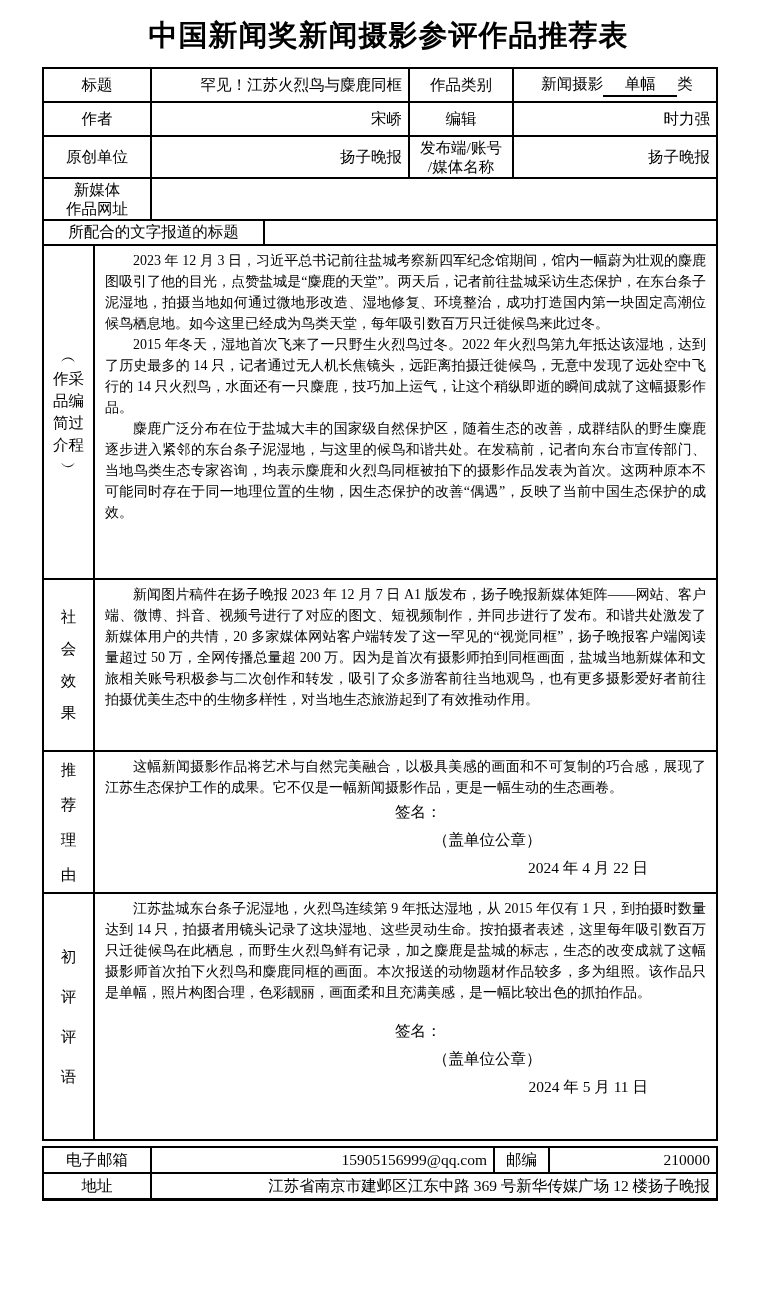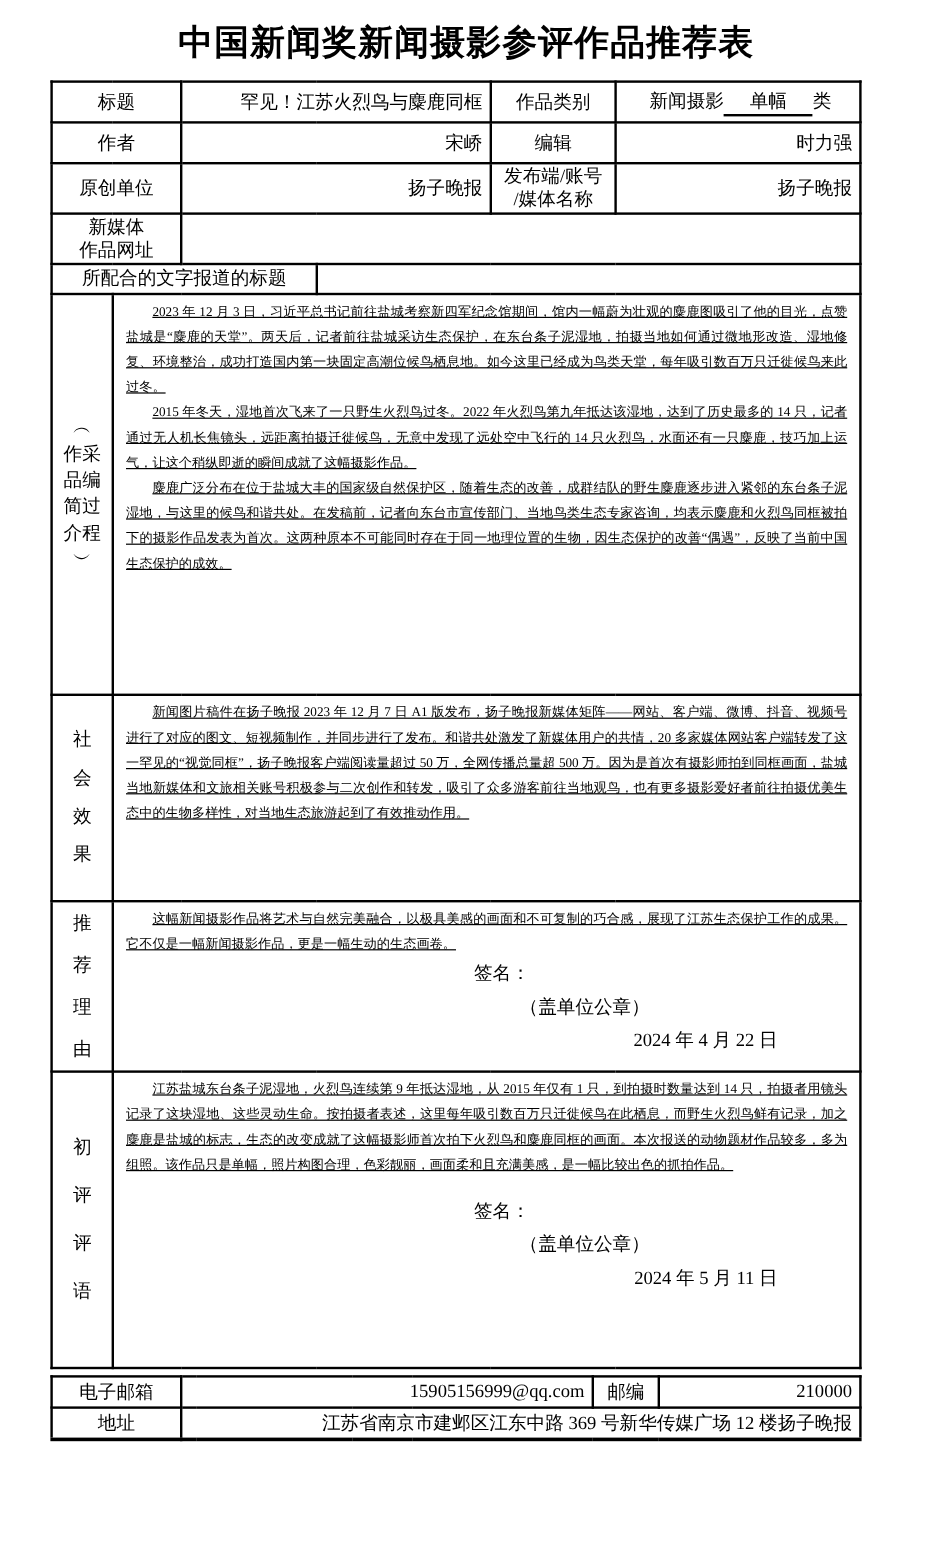--- a/index.html
+++ b/index.html
@@ -28,21 +28,21 @@
   .r7{height:334px}.r8{height:172px}.r9{height:136px}.r10{height:247px}
   
   .section-label{
     text-align:center;white-space:pre-line;padding:0 1px;
     font-size:15.5px;vertical-align:middle;
   }
   .ll22{line-height:22px}.ll32{line-height:32px}.ll35{line-height:35px}.ll40{line-height:40px}
   .section-content{vertical-align:top;padding:4px 10px 2px 10px;}
   .para{
     margin:0;text-indent:2em;text-align:justify;
-    font-size:11px;line-height:21px;text-decoration:underline;
+    font-size:14px;line-height:21px;
   }
   .sign-block{font-size:15.5px;line-height:28px;}
   .sign-block.gap{margin-top:14px;}
   .sign{margin-left:290px;}
   .seal{margin-left:328px;}
   .date-line{text-align:right;padding-right:58px;}
   
   .u-seg{display:inline-block;min-width:70px;text-align:center;
          border-bottom:2px solid #000;padding:0 2px;}
   
@@ -104,21 +104,21 @@
       <p class="para">2015 年冬天，湿地首次飞来了一只野生火烈鸟过冬。2022 年火烈鸟第九年抵达该湿地，达到了历史最多的 14 只，记者通过无人机长焦镜头，远距离拍摄迁徙候鸟，无意中发现了远处空中飞行的 14 只火烈鸟，水面还有一只麋鹿，技巧加上运气，让这个稍纵即逝的瞬间成就了这幅摄影作品。</p>
       <p class="para">麋鹿广泛分布在位于盐城大丰的国家级自然保护区，随着生态的改善，成群结队的野生麋鹿逐步进入紧邻的东台条子泥湿地，与这里的候鸟和谐共处。在发稿前，记者向东台市宣传部门、当地鸟类生态专家咨询，均表示麋鹿和火烈鸟同框被拍下的摄影作品发表为首次。这两种原本不可能同时存在于同一地理位置的生物，因生态保护的改善“偶遇”，反映了当前中国生态保护的成效。</p>
     </td>
   </tr>
   <tr class="r8">
     <td class="section-label ll32">社
 会
 效
 果</td>
     <td colspan="5" class="section-content">
-      <p class="para">新闻图片稿件在扬子晚报 2023 年 12 月 7 日 A1 版发布，扬子晚报新媒体矩阵——网站、客户端、微博、抖音、视频号进行了对应的图文、短视频制作，并同步进行了发布。和谐共处激发了新媒体用户的共情，20 多家媒体网站客户端转发了这一罕见的“视觉同框”，扬子晚报客户端阅读量超过 50 万，全网传播总量超 500 万。因为是首次有摄影师拍到同框画面，盐城当地新媒体和文旅相关账号积极参与二次创作和转发，吸引了众多游客前往当地观鸟，也有更多摄影爱好者前往拍摄优美生态中的生物多样性，对当地生态旅游起到了有效推动作用。</p>
+      <p class="para">新闻图片稿件在扬子晚报 2023 年 12 月 7 日 A1 版发布，扬子晚报新媒体矩阵——网站、客户端、微博、抖音、视频号进行了对应的图文、短视频制作，并同步进行了发布。和谐共处激发了新媒体用户的共情，20 多家媒体网站客户端转发了这一罕见的“视觉同框”，扬子晚报客户端阅读量超过 50 万，全网传播总量超 200 万。因为是首次有摄影师拍到同框画面，盐城当地新媒体和文旅相关账号积极参与二次创作和转发，吸引了众多游客前往当地观鸟，也有更多摄影爱好者前往拍摄优美生态中的生物多样性，对当地生态旅游起到了有效推动作用。</p>
     </td>
   </tr>
   <tr class="r9">
     <td class="section-label ll35">推
 荐
 理
 由</td>
     <td colspan="5" class="section-content">
       <p class="para">这幅新闻摄影作品将艺术与自然完美融合，以极具美感的画面和不可复制的巧合感，展现了江苏生态保护工作的成果。它不仅是一幅新闻摄影作品，更是一幅生动的生态画卷。</p>
       <div class="sign-block">

